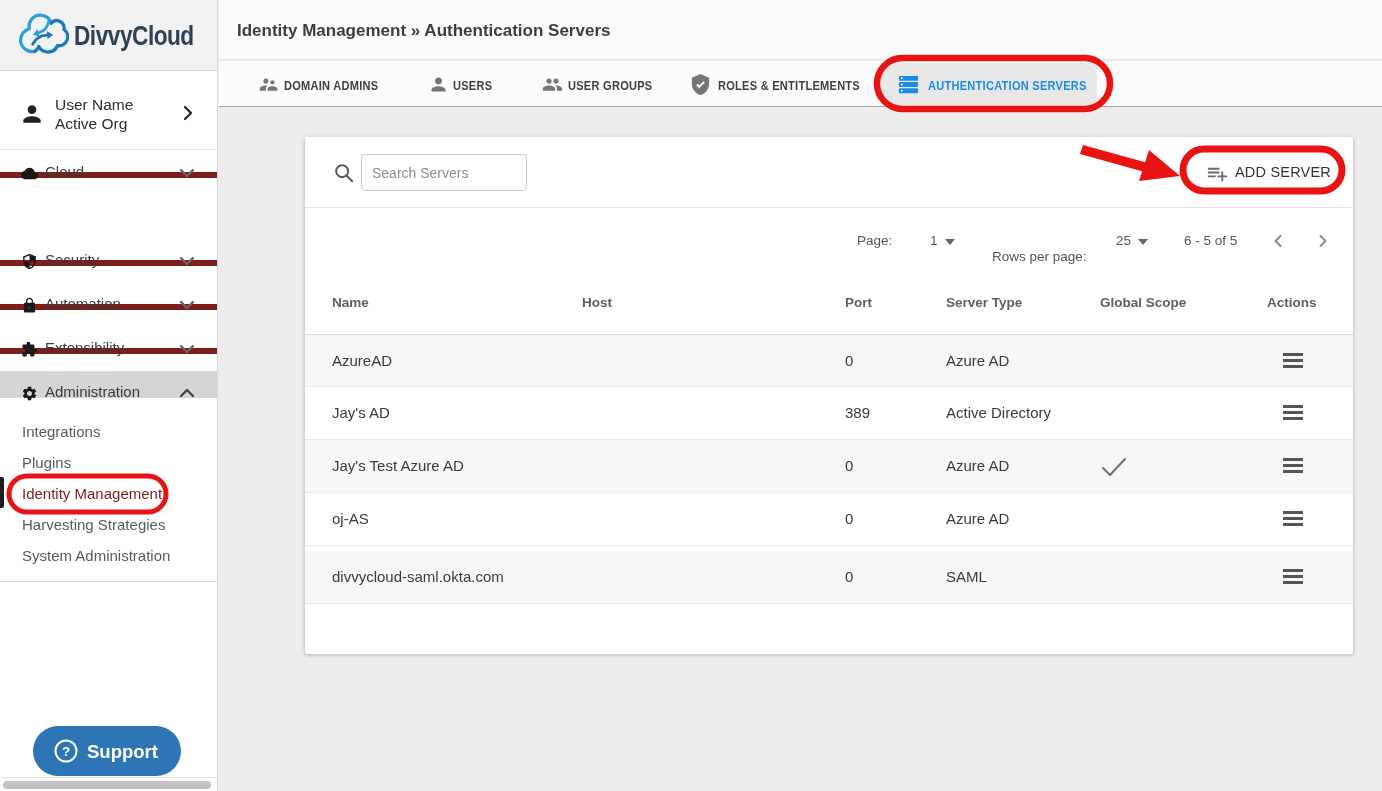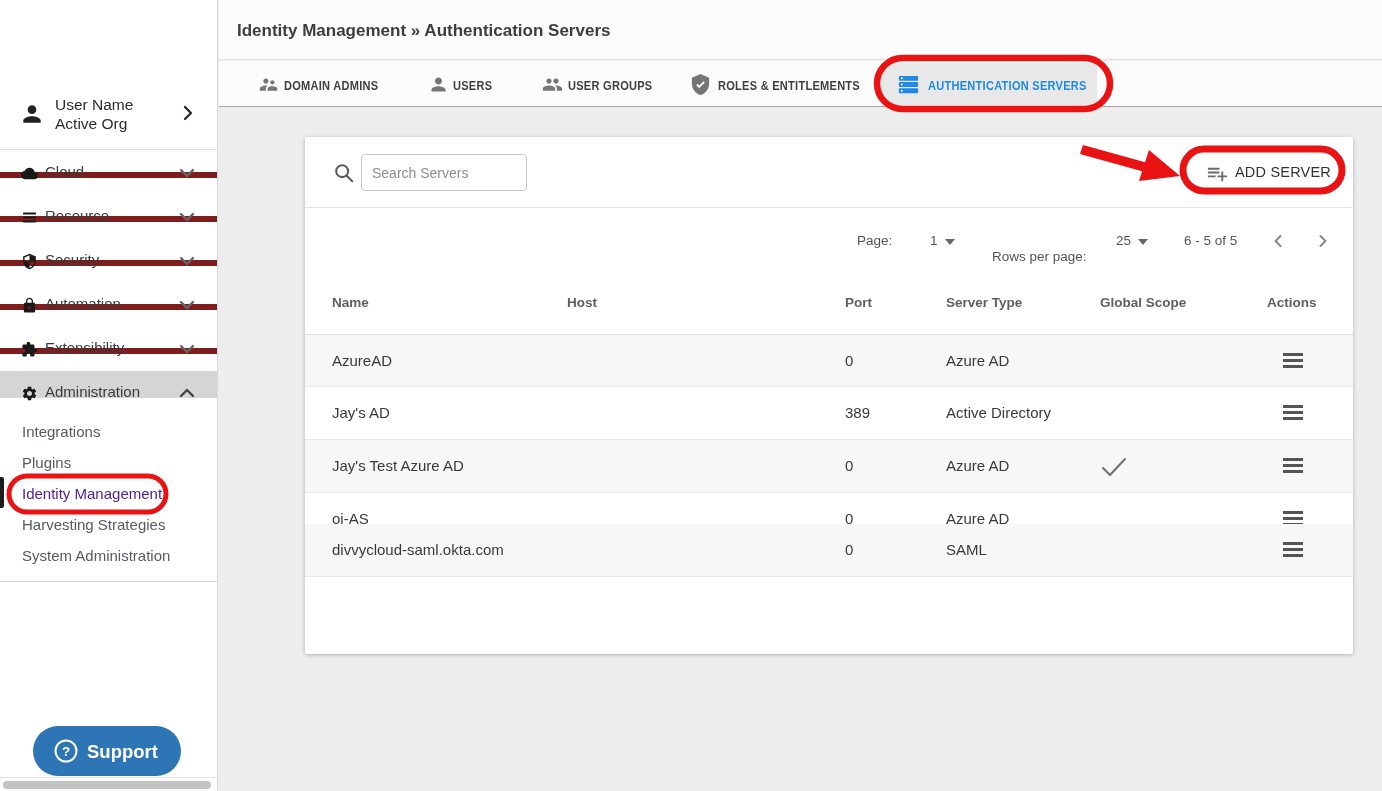--- a/index.html
+++ b/index.html
@@ -46,48 +46,52 @@
 .burger { position:absolute; left:978px; top:18px; width:20px; }
 .burger div { height:2.5px; background:#555; margin-bottom:3.5px; }
 
 
 #overlay { position:absolute; left:0; top:0; width:1382px; height:791px; pointer-events:none; }
 </style>
 </head>
 <body>
 
 <div id="sidebar">
+  <div id="sbheader">
+    <svg class="abs" style="left:16px; top:9px;" width="53" height="47" viewBox="0 0 56 50">
+      <g fill="none" stroke-linecap="round" stroke-linejoin="round">
+        <path d="M20 45 C12 46.5 5 41 4.7 33.5 C4.5 27.5 8.5 22.5 14 21 C12.5 13 18.5 5.8 26.5 6.5 C31.5 7 35.7 10.5 37.2 15.2" stroke="#2ba0d8" stroke-width="3.5"></path>
+        <path d="M37.2 15.2 C39 12.8 42.3 11.7 45.3 12.6 C49.3 13.8 51.7 17.8 50.8 21.8 C54.3 24.2 55.8 28.8 54.2 33 C52.6 37.3 48.2 39.8 43.8 38.9 C42.3 43 38.3 45.8 33.8 45.8 C29.6 45.8 25.9 43.4 24.1 39.9 C23 42.3 21.6 44.3 20 45" stroke="#1b76bd" stroke-width="3.5"></path>
+        <path d="M34.5 13.5 C33.5 19 29.5 23.5 24 25.3" stroke="#2ba0d8" stroke-width="3"></path>
+        <path d="M17.5 37.5 C20.5 31.5 26.5 27.8 33 27.7" stroke="#1b76bd" stroke-width="3"></path>
+      </g>
+      <polygon points="17.8,27.4 22.7,21.2 25.0,29.6" fill="#2ba0d8"></polygon>
+      <polygon points="39.3,27.3 32.6,23.6 33.4,31.8" fill="#1b76bd"></polygon>
+    </svg>
+    <div id="logotext">DivvyCloud</div>
+  </div>
   <div id="userrow">
     <svg class="abs" style="left:19px; top:29px;" width="26" height="26" viewBox="0 0 24 24" fill="#222">
         <path d="M12 12c2.21 0 4-1.79 4-4s-1.79-4-4-4-4 1.79-4 4 1.79 4 4 4zm0 2c-2.67 0-8 1.34-8 4v2h16v-2c0-2.66-5.33-4-8-4z"></path>
       </svg>
     <div class="uname" style="top:24px;">User Name</div>
     <div class="uname" style="top:43px;">Active Org</div>
     <svg class="abs" style="left:180px; top:33px;" width="16" height="16" viewBox="0 0 16 16" fill="none" stroke="#222" stroke-width="2.2" stroke-linecap="round" stroke-linejoin="round">
         <path d="M5 2 l6 6 l-6 6"></path>
       </svg>
   </div>
   <div class="menuitem" style="top:151px;">
     <svg class="micon" width="17" height="17" viewBox="0 0 24 24" fill="#1a1a1a">
         <path d="M19.35 10.04C18.67 6.59 15.64 4 12 4 9.11 4 6.6 5.64 5.35 8.04 2.34 8.36 0 10.91 0 14c0 3.31 2.69 6 6 6h13c2.76 0 5-2.24 5-5 0-2.64-2.05-4.78-4.65-4.96z"></path>
       </svg>
     <span class="mtext">Cloud</span>
     <svg class="mchev" width="16" height="12" viewBox="0 0 16 12" fill="none" stroke="#666" stroke-width="2.4" stroke-linecap="round" stroke-linejoin="round">
         <path d="M2 3 l6 6 l6 -6"></path>
       </svg>
   </div>
-  <div class="menuitem" style="top:195px;">
-    <svg class="micon" width="17" height="17" viewBox="0 0 24 24" fill="#1a1a1a">
-        <path d="M3 5h18v2.6H3zM3 10.7h18v2.6H3zM3 16.4h18V19H3z"></path>
-      </svg>
-    <span class="mtext">Resource</span>
-    <svg class="mchev" width="16" height="12" viewBox="0 0 16 12" fill="none" stroke="#666" stroke-width="2.4" stroke-linecap="round" stroke-linejoin="round">
-        <path d="M2 3 l6 6 l6 -6"></path>
-      </svg>
-  </div>
   <div class="menuitem" style="top:239px;">
     <svg class="micon" width="17" height="17" viewBox="0 0 24 24" fill="#1a1a1a">
         <path d="M12 1L3 5v6c0 5.55 3.84 10.74 9 12 5.16-1.26 9-6.45 9-12V5l-9-4zm0 10.99h7c-.53 4.12-3.28 7.79-7 8.94V12H5V6.3l7-3.11v8.8z"></path>
       </svg>
     <span class="mtext">Security</span>
     <svg class="mchev" width="16" height="12" viewBox="0 0 16 12" fill="none" stroke="#666" stroke-width="2.4" stroke-linecap="round" stroke-linejoin="round">
         <path d="M2 3 l6 6 l6 -6"></path>
       </svg>
   </div>
   <div class="menuitem" style="top:283px;">
@@ -112,21 +116,21 @@
     <svg class="micon" width="17" height="17" viewBox="0 0 24 24" fill="#1a1a1a">
         <path d="M19.14 12.94c.04-.3.06-.61.06-.94 0-.32-.02-.64-.07-.94l2.03-1.58c.18-.14.23-.41.12-.61l-1.92-3.32c-.12-.22-.37-.29-.59-.22l-2.39.96c-.5-.38-1.03-.7-1.62-.94l-.36-2.54c-.04-.24-.24-.41-.48-.41h-3.84c-.24 0-.43.17-.47.41l-.36 2.54c-.59.24-1.13.57-1.62.94l-2.39-.96c-.22-.08-.47 0-.59.22L2.74 8.87c-.12.21-.08.47.12.61l2.03 1.58c-.05.3-.09.63-.09.94s.02.64.07.94l-2.03 1.58c-.18.14-.23.41-.12.61l1.92 3.32c.12.22.37.29.59.22l2.39-.96c.5.38 1.03.7 1.62.94l.36 2.54c.05.24.24.41.48.41h3.84c.24 0 .44-.17.47-.41l.36-2.54c.59-.24 1.13-.56 1.62-.94l2.39.96c.22.08.47 0 .59-.22l1.92-3.32c.12-.22.07-.47-.12-.61l-2.01-1.58zM12 15.6c-1.98 0-3.6-1.62-3.6-3.6s1.62-3.6 3.6-3.6 3.6 1.62 3.6 3.6-1.62 3.6-3.6 3.6z"></path>
       </svg>
     <span class="mtext">Administration</span>
     <svg class="mchev" width="16" height="12" viewBox="0 0 16 12" fill="none" stroke="#444" stroke-width="2.4" stroke-linecap="round" stroke-linejoin="round">
         <path d="M2 9 l6 -6 l6 6"></path>
       </svg>
   </div>
   <div class="subitem" style="top:423px;">Integrations</div>
   <div class="subitem" style="top:454px;">Plugins</div>
-  <div class="subitem" style="top:485px; color:#4c1d95;">Identity Management</div>
+  <div class="subitem" style="top:485px; color:#7f1d1d;">Identity Management</div>
   <div class="subitem" style="top:516px;">Harvesting Strategies</div>
   <div class="subitem" style="top:547px;">System Administration</div>
   <div style="position:absolute; left:0; top:581px; width:217px; border-top:1px solid #d8d8d8;"></div>
   <div id="blackbar"></div>
   <div id="support">
     <svg class="abs" style="left:21px; top:13px;" width="24" height="24" viewBox="0 0 24 24">
       <circle cx="12" cy="12" r="10.5" fill="none" stroke="#fff" stroke-width="2"></circle>
       <text x="12" y="17" text-anchor="middle" font-family="Liberation Sans, sans-serif" font-size="13.5" font-weight="bold" fill="#fff">?</text>
     </svg>
     <span class="stext">Support</span>
@@ -196,21 +200,21 @@
       <path d="M1 1 h10 l-5 6 z"></path>
     </svg>
   <span class="pgtext" style="left:879px;">6 - 5 of 5</span>
   <svg class="abs" style="left:966px; top:97px;" width="14" height="14" viewBox="0 0 14 14" fill="none" stroke="#888" stroke-width="2" stroke-linecap="round" stroke-linejoin="round">
       <path d="M9.5 2 l-5 5 l5 5"></path>
     </svg>
   <svg class="abs" style="left:1011px; top:97px;" width="14" height="14" viewBox="0 0 14 14" fill="none" stroke="#888" stroke-width="2" stroke-linecap="round" stroke-linejoin="round">
       <path d="M4.5 2 l5 5 l-5 5"></path>
     </svg>
   <span class="colhead" style="left:27px;">Name</span>
-  <span class="colhead" style="left:225px;padding-left:37px;">Host</span>
+  <span class="colhead" style="left:240px;padding-left:37px;">Host</span>
   <span class="colhead" style="left:540px;">Port</span>
   <span class="colhead" style="left:641px;">Server Type</span>
   <span class="colhead" style="left:795px;">Global Scope</span>
   <span class="colhead" style="left:962px;">Actions</span>
   <div class="trow odd" style="top:197px; border-top:1px solid #dcdcdc;">
     <span class="cell" style="left:27px;">AzureAD</span>
     <span class="cell" style="left:540px;">0</span>
     <span class="cell" style="left:641px;">Azure AD</span>
     <div class="burger">
         <div></div>
@@ -244,21 +248,21 @@
   <div class="trow" style="top:356px;">
     <span class="cell" style="left:27px;">oj-AS</span>
     <span class="cell" style="left:540px;">0</span>
     <span class="cell" style="left:641px;">Azure AD</span>
     <div class="burger">
         <div></div>
         <div></div>
         <div></div>
       </div>
   </div>
-  <div class="trow odd" style="top:387px;padding-left:15px;">
+  <div class="trow odd" style="top:414px;padding-left:15px;">
     <span class="cell" style="left:27px;">divvycloud-saml.okta.com</span>
     <span class="cell" style="left:540px;">0</span>
     <span class="cell" style="left:641px;">SAML</span>
     <div class="burger">
         <div></div>
         <div></div>
         <div></div>
       </div>
   </div>
 </div>

